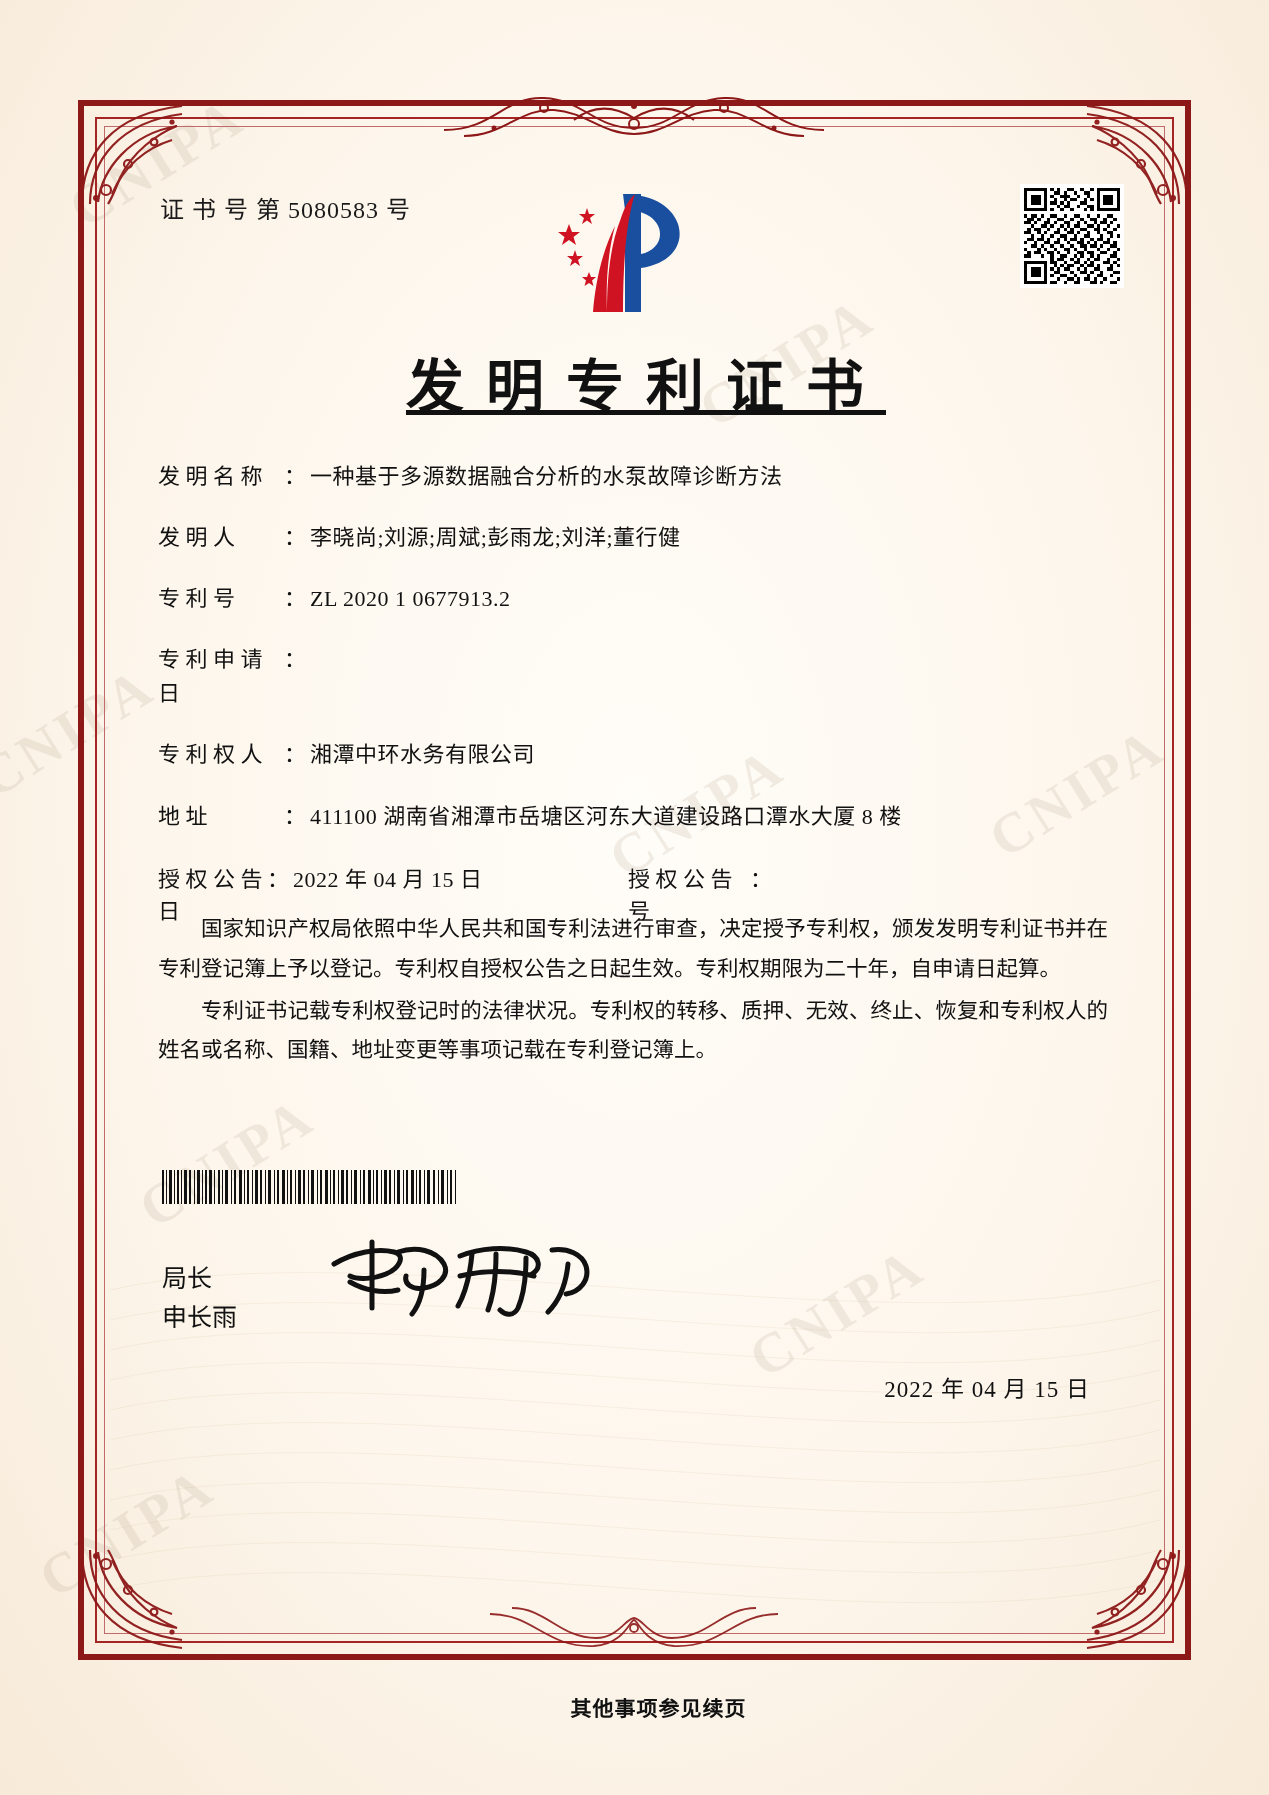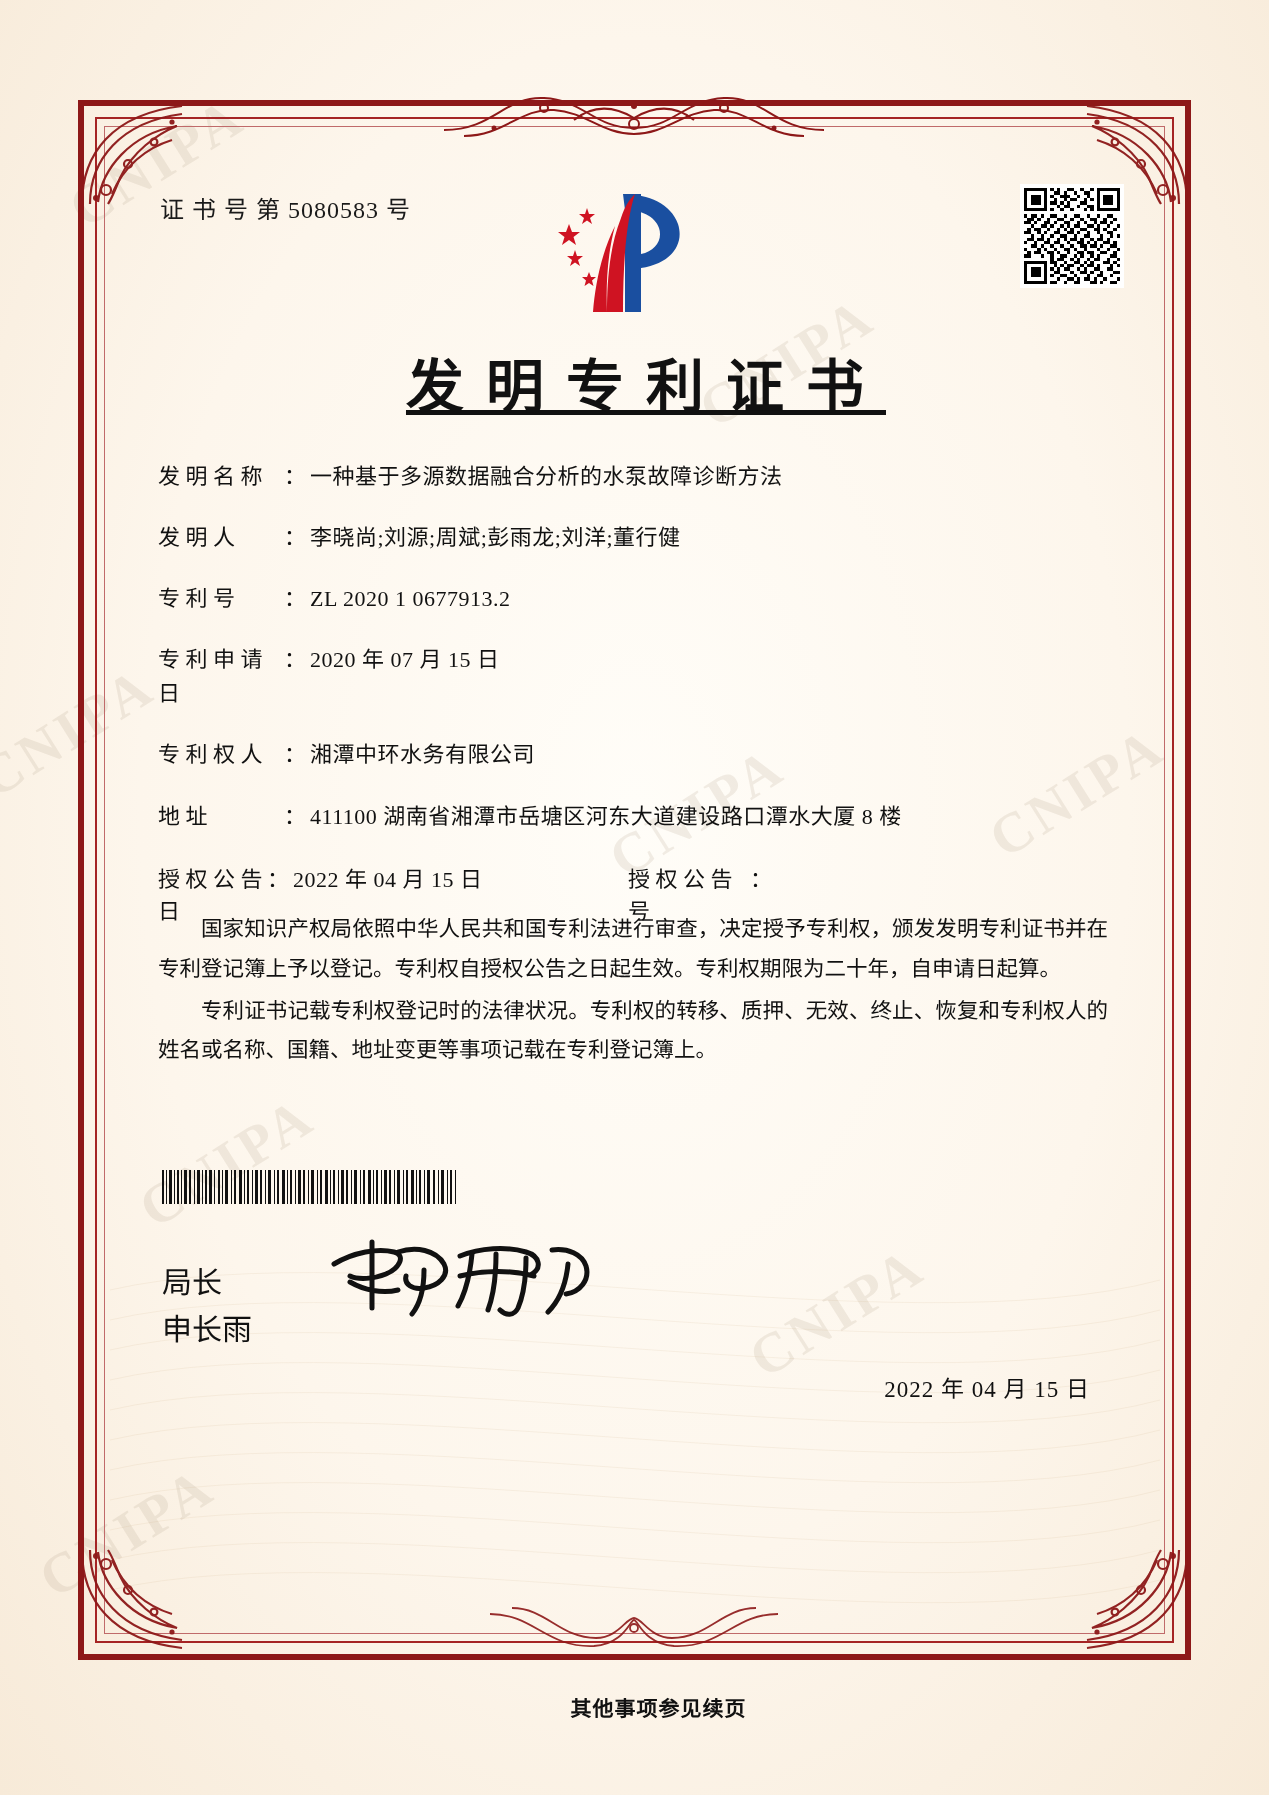--- a/index.html
+++ b/index.html
@@ -195,21 +195,21 @@
     left: 22px;
     top: 1000px;
     height: 34px;
     width: 300px;
   }
 
   .signature-block {
     position: absolute;
     left: 22px;
     top: 1090px;
-    font-size: 30px;
+    font-size: 25px;
     color: #111;
     line-height: 1.55;
   }
   .sig-image {
     position: absolute;
     left: 180px;
     top: 1060px;
     width: 280px;
     height: 95px;
   }
@@ -661,21 +661,20 @@
           <span class="f-colon">：</span>
         </div>
         <div class="f-value">ZL 2020 1 0677913.2</div>
       </div>
 
       <div class="field-row">
         <div class="f-label">
           <span class="lbl-text">专 利 申 请 日</span>
           <span class="f-colon">：</span>
         </div>
-        <div class="f-value">2020 年 07 月 15 日</div>
       </div>
 
       <div class="field-row">
         <div class="f-label">
           <span class="lbl-text">专 利 权 人</span>
           <span class="f-colon">：</span>
         </div>
         <div class="f-value">湘潭中环水务有限公司</div>
       </div>
 

